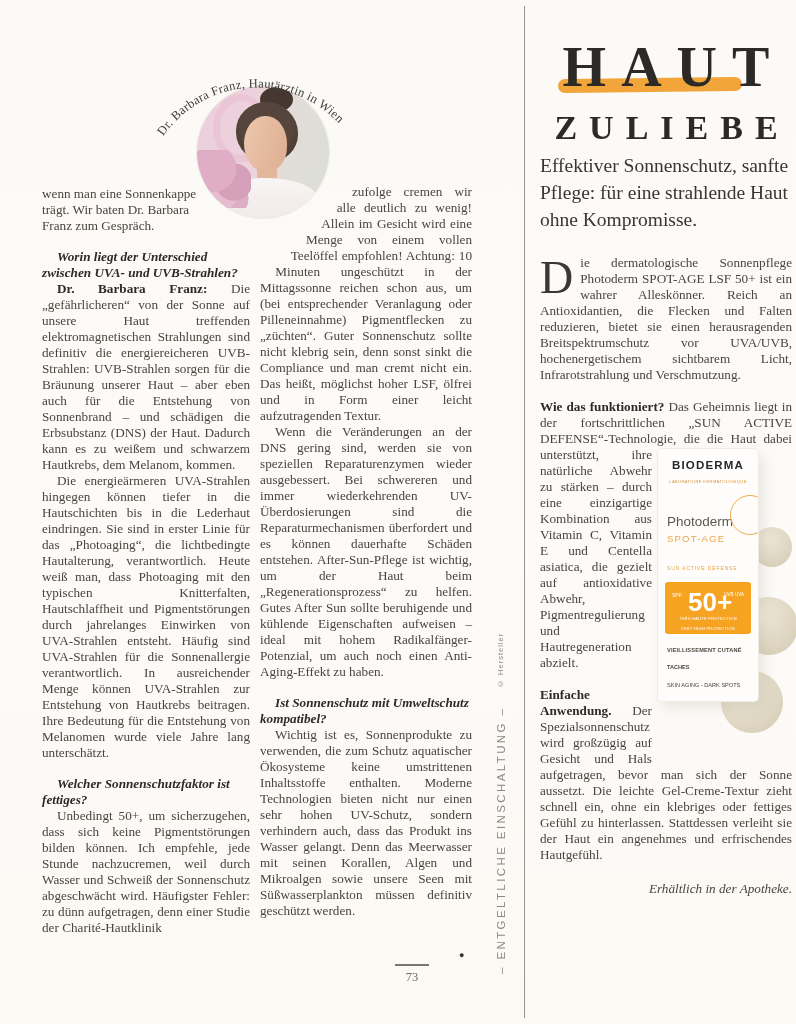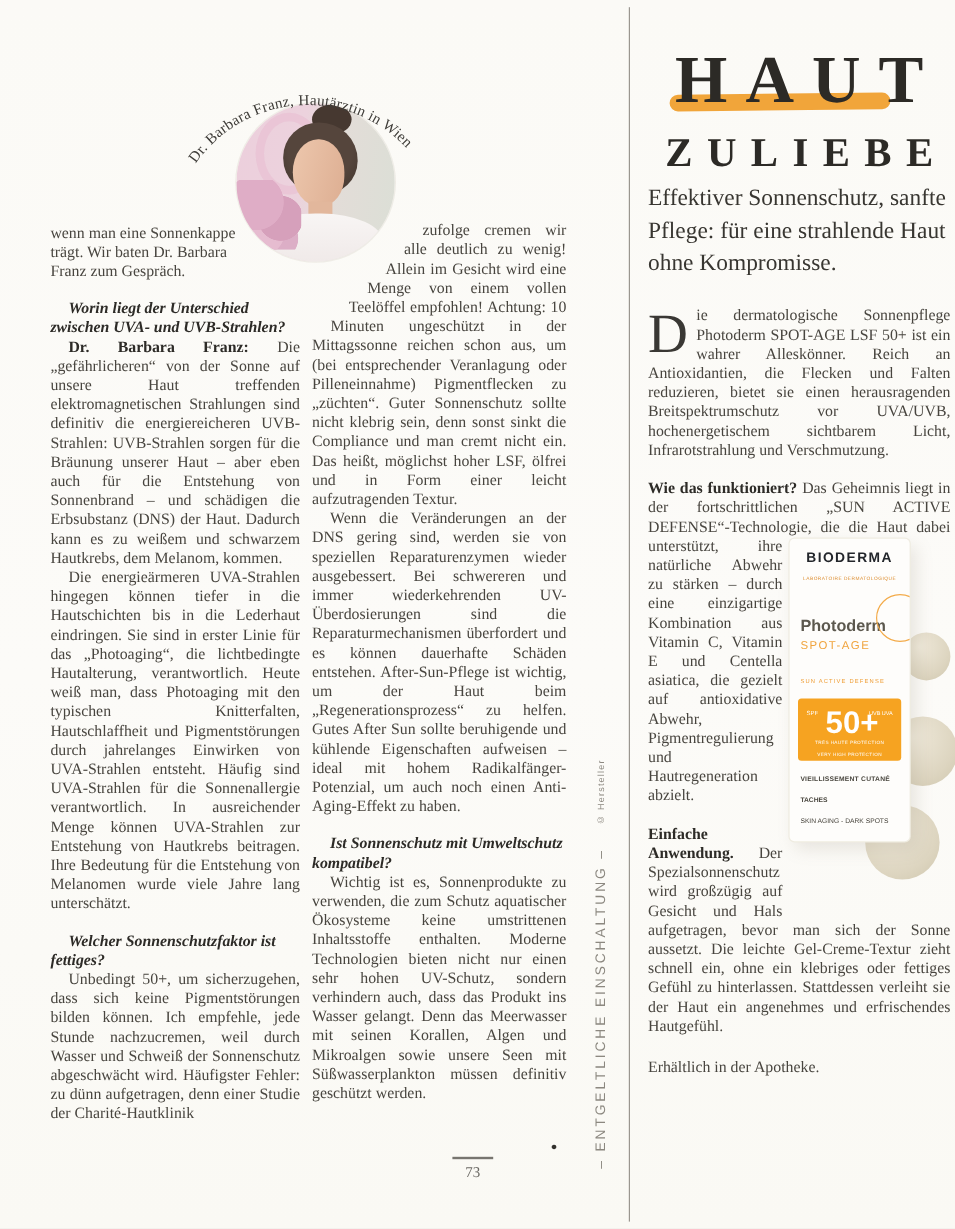--- a/index.html
+++ b/index.html
@@ -38,47 +38,47 @@
   }
   .arc-caption { position:absolute; left:142px; top:36px; }
   .arc-caption text { font-family:"Liberation Serif",serif; font-size:12.6px; letter-spacing:.25px; fill:#3f3d39; }
   
   .rule-vertical { position:absolute; left:524px; top:6px; width:1px; height:1012px; background:#9a968f; }
   .side { position:absolute; left:492px; top:634px; height:340px; writing-mode:vertical-rl; transform:rotate(180deg);
     font-family:"Liberation Sans",sans-serif; color:#8c8880; white-space:nowrap; }
   .side-label { font-size:11.5px; letter-spacing:2.4px; }
   .side-credit { font-size:7.5px; letter-spacing:1px; margin-inline-start:14px; }
   
-  .pagefoot { position:absolute; left:360px; top:964px; width:68px; text-align:center; }
+  .pagefoot { position:absolute; left:378px; top:964px; width:68px; text-align:center; }
   .pagefoot .rule { width:34px; margin:0 auto; border-top:2px solid #77756f; }
   .pagefoot .num { font-size:12.5px; color:#6b6964; padding-top:4px; font-family:"Liberation Serif",serif; }
   
   .ad { position:absolute; left:540px; top:30px; width:252px; height:990px; }
   .ad-kicker { text-align:center; font-size:28px; font-weight:700; letter-spacing:13px; padding-left:13px; color:#2c2a26; line-height:1.15; }
   .ad-haut { position:relative; text-align:center; margin-top:8px; font-size:56px; font-weight:700; letter-spacing:15px; padding-left:15px; line-height:1.05; color:#2c2a26; }
   .hl-bar { position:absolute; left:18px; right:50px; bottom:5px; height:14px; background:#f1a53a; border-radius:7px; transform:rotate(-.6deg); }
   .haut-text { position:relative; }
   .ad-zuliebe { text-align:center; margin-top:12px; font-size:34px; font-weight:700; letter-spacing:12px; padding-left:12px; color:#2c2a26; line-height:1.1; }
   .ad-subtitle { margin-top:6px; text-align:left; font-size:19.5px; line-height:27px; color:#383631; }
   .ad-body { margin-top:22px; font-size:13.2px; line-height:16px; text-align:justify; hyphens:auto; color:#48453f; }
   .dropcap { float:left; font-size:46px; line-height:42px; padding:2px 7px 0 0; color:#3a3834; }
   .ad-p2, .ad-p3 { margin-top:16px; }
-  .ad-avail { margin-top:18px; text-align:left; }
+  .ad-avail { margin-top:18px; font-style:italic; text-align:right; }
   
   .product-float { float:right; width:134px; height:300px; margin:2px 0 4px 6px; position:relative; }
   .pebble { position:absolute; border-radius:50%; background:radial-gradient(circle at 35% 30%, #efe9da, #ddd5c0 65%, #cfc7ae); }
   .pebble-1 { right:0px;  top:78px;  width:40px; height:40px; }
   .pebble-2 { right:-6px; top:148px; width:58px; height:58px; }
   .pebble-3 { right:9px;  top:222px; width:62px; height:62px; }
   .tube { position:relative; z-index:1; width:100px; height:252px; background:#fefdfb; border-radius:4px; overflow:hidden;
     box-shadow:0 0 0 1px #efece1, 5px 6px 14px rgba(140,130,110,.18); font-family:"Liberation Sans",sans-serif; }
   .tube span { display:block; }
   .pb-brand { text-align:center; margin-top:8px; font-size:11.5px; font-weight:700; letter-spacing:1.2px; color:#23262b; }
   .pb-brandsub { text-align:center; font-size:4px; letter-spacing:.4px; color:#dd8f33; margin-top:1px; }
-  .pb-name { margin:24px 0 0 9px; font-size:13.5px; color:#5c584e; text-align:left;font-weight:bold; }
+  .pb-name { margin:24px 0 0 9px; font-size:13.5px; color:#5c584e; text-align:left; }
   .pb-variant { margin:1px 0 0 9px; font-size:9.5px; letter-spacing:1.2px; color:#f0a43e; text-align:left; }
   .pb-arc { position:absolute; right:-12px; top:46px; width:38px; height:38px; border:1.4px solid #f3ab4a; border-radius:50%; }
   .pb-tech { margin:14px 0 0 9px; font-size:4.8px; letter-spacing:1px; color:#ef9f38; text-align:left; }
   .pb-spfbox { position:relative; margin:5px 7px 0 7px; height:52px; background:#f6a321; border-radius:3px; color:#fff; }
   .spf-label { position:absolute; left:7px; top:5px; font-size:5px; }
   .spf-value { position:absolute; left:23px; top:7px; font-size:26px; font-weight:700; line-height:1; }
   .spf-uv { position:absolute; right:7px; top:9px; font-size:4.6px; line-height:7px; text-align:right; }
   .spf-prot { position:absolute; left:0; right:0; bottom:3px; font-size:3.9px; line-height:5px; text-align:center; letter-spacing:.3px; }
   .pb-claim1 { margin:8px 0 0 9px; font-size:5.6px; font-weight:700; color:#49463e; text-align:left; letter-spacing:.2px; }
   .pb-claim2 { margin:1px 0 0 9px; font-size:5.6px; font-weight:700; color:#49463e; text-align:left; }

